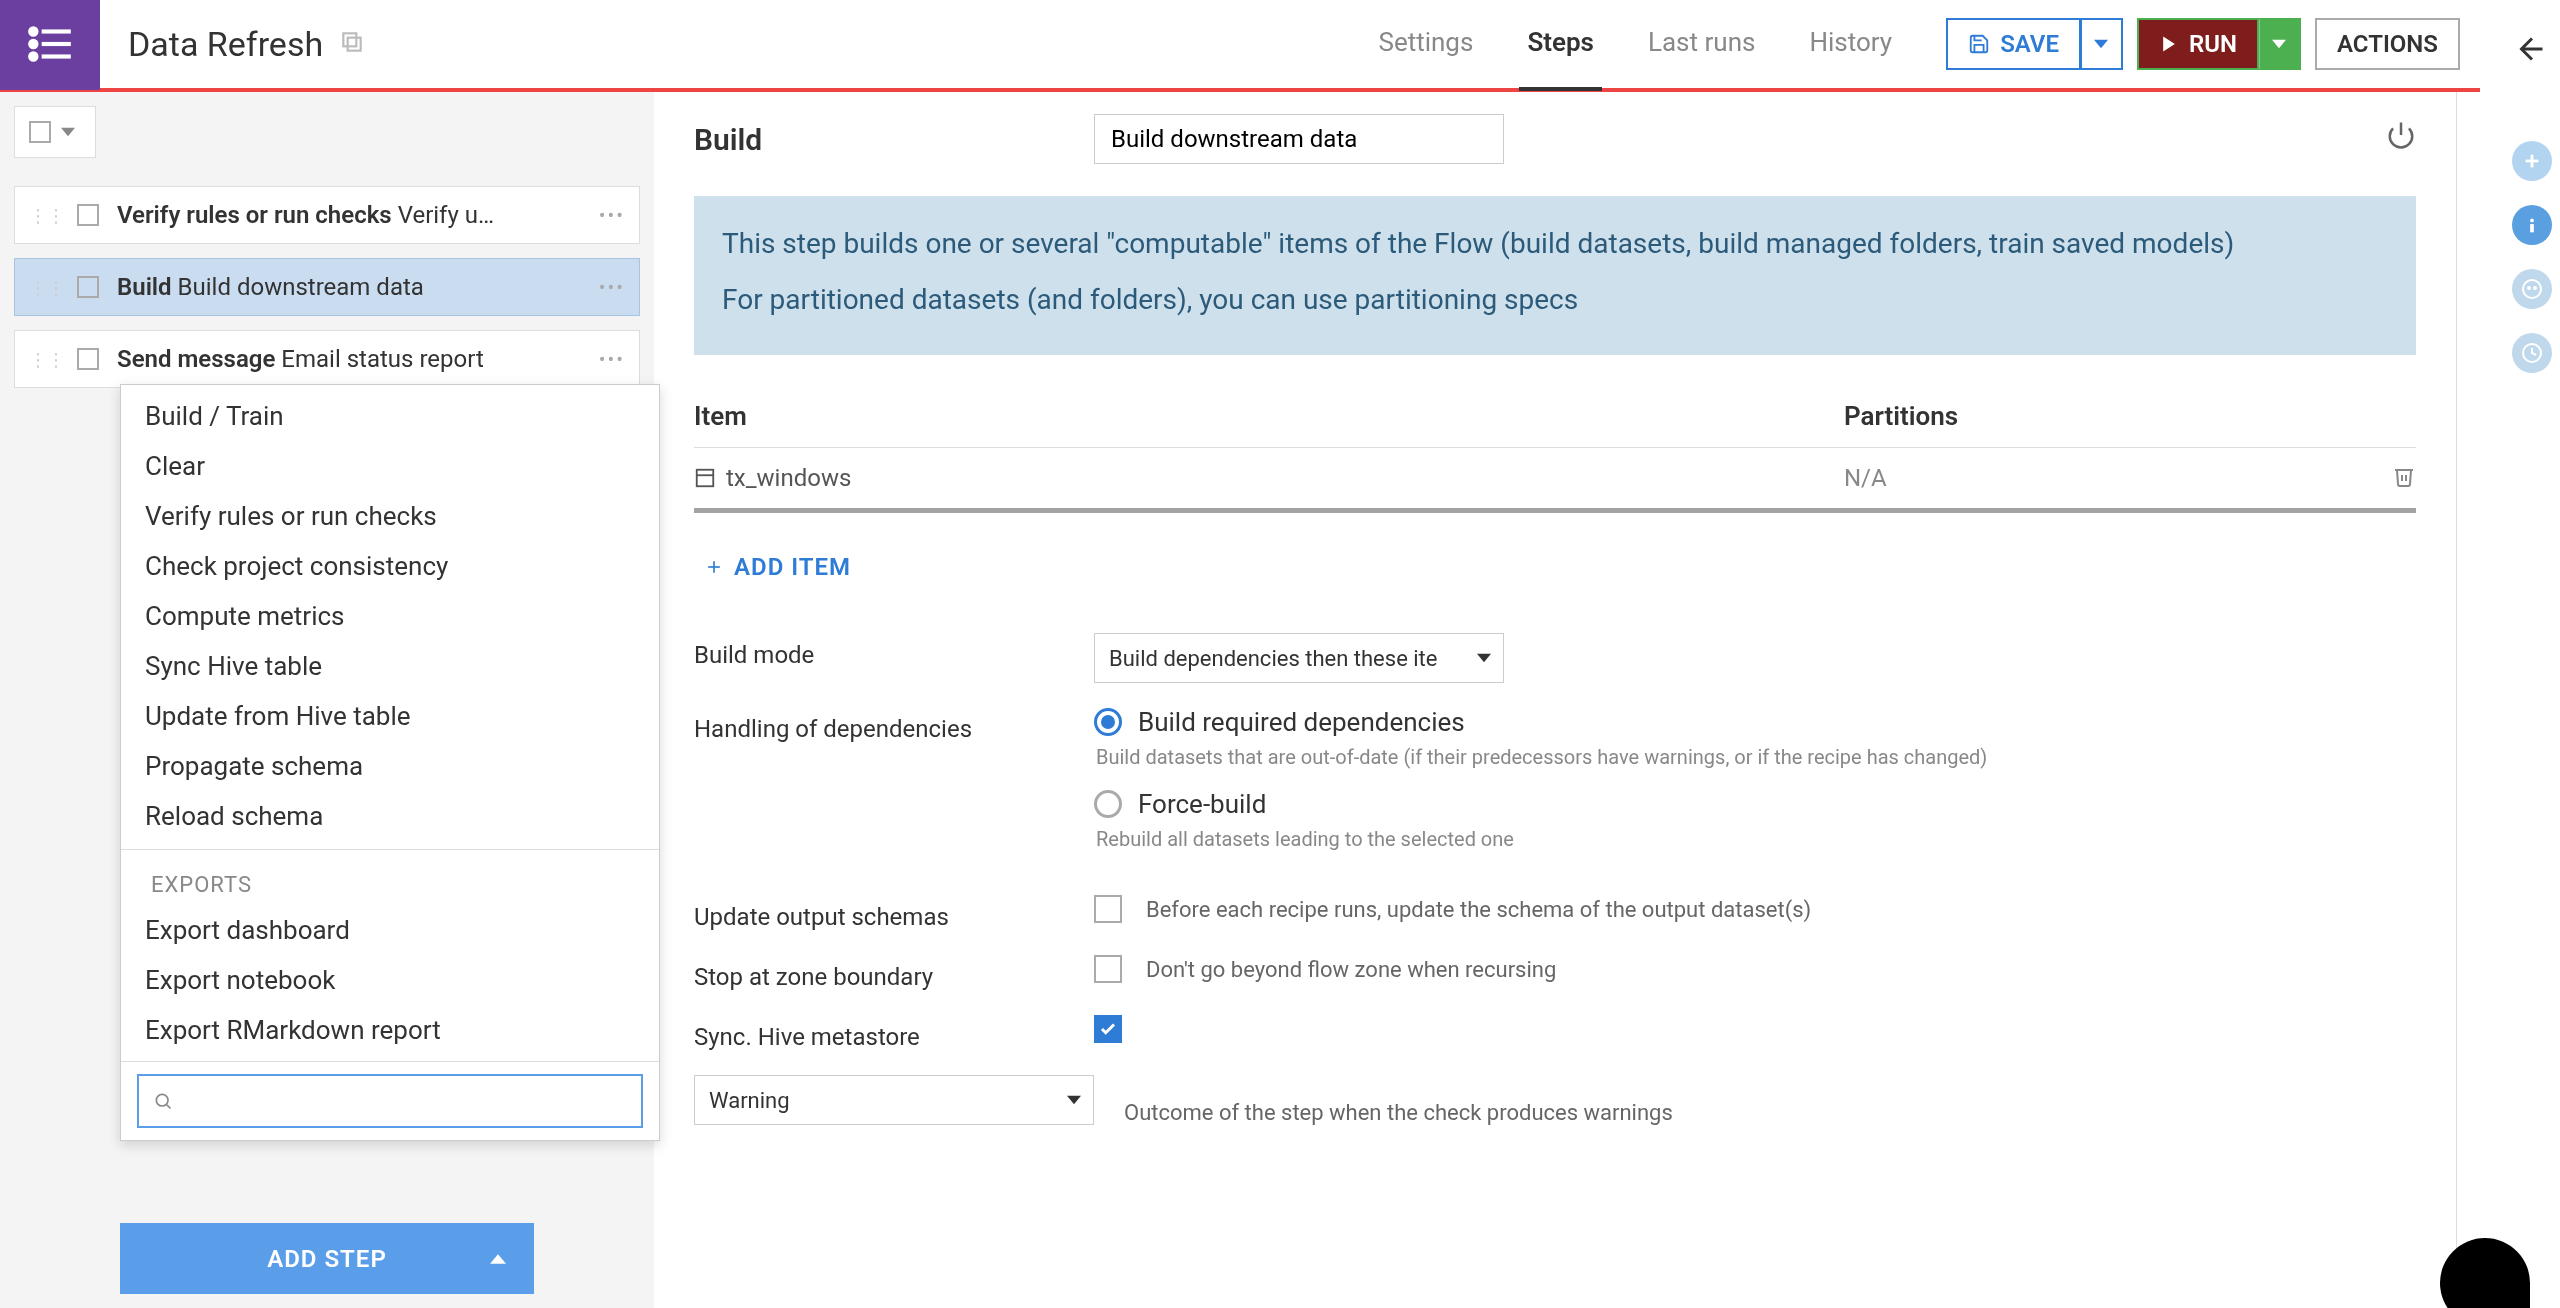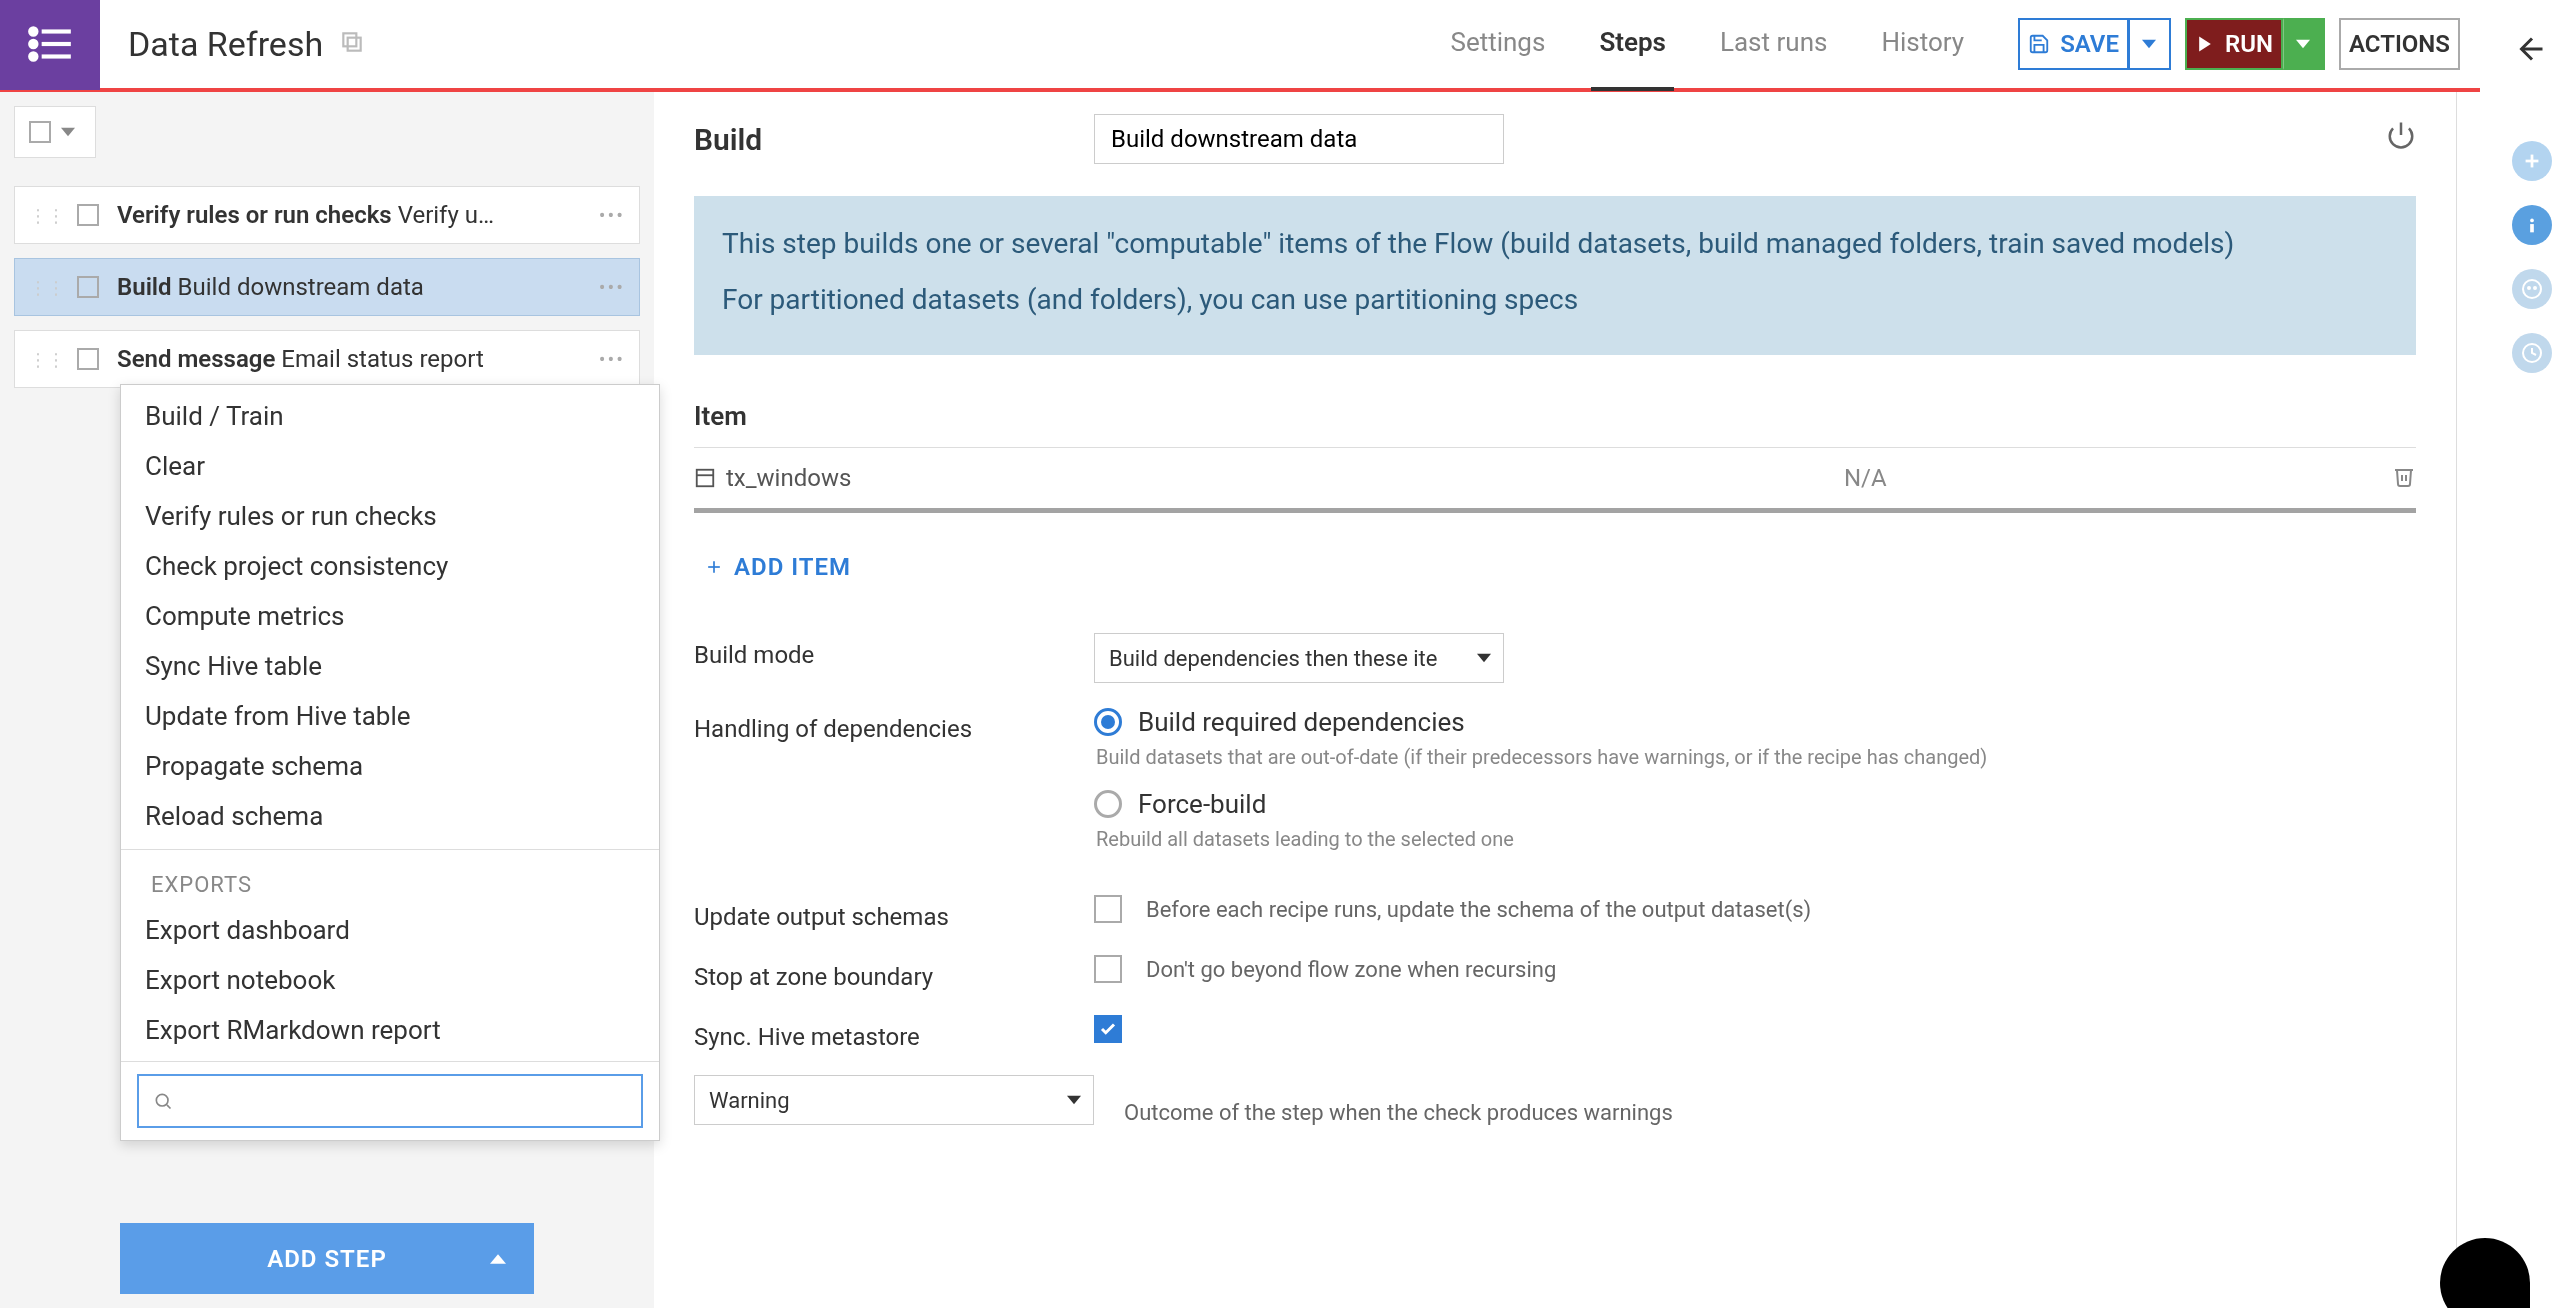--- a/index.html
+++ b/index.html
@@ -12,21 +12,21 @@
 .hamburger { width: 100px; height: 92px; background: #6b3fa0; display: flex; align-items: center; justify-content: center; }
 .hamburger svg { width: 50px; height: 50px; }
 .page-title { font-size: 34px; font-weight: 400; color: #333; margin-left: 28px; }
 .copy-icon { margin-left: 16px; color: #bbb; cursor: pointer; }
 .header-spacer { flex: 1; }
 .tabs { display: flex; gap: 38px; margin-right: 46px; }
 .tab { font-size: 26px; color: #888; padding: 30px 8px; cursor: pointer; border-bottom: 4px solid transparent; }
 .tab.active { color: #333; font-weight: 600; border-bottom-color: #333; }
 .header-buttons { display: flex; gap: 14px; align-items: center; margin-right: 20px; }
 .btn-group { display: flex; }
-.btn { height: 52px; display: flex; align-items: center; justify-content: center; padding: 0 8px; font-size: 24px; font-weight: 600; cursor: pointer; border: 2px solid; }
+.btn { height: 52px; display: flex; align-items: center; justify-content: center; padding: 0 20px; font-size: 24px; font-weight: 600; cursor: pointer; border: 2px solid; }
 .btn-save { color: #2e7cd6; border-color: #2e7cd6; background: #fff; }
 .btn-save svg { margin-right: 10px; }
 .btn-save-dd { color: #2e7cd6; border-color: #2e7cd6; background: #fff; border-left: 1px solid #2e7cd6; width: 42px; padding: 0; }
 .btn-run { color: #fff; background: #7f1d1d; border-color: #4caf50; }
 .btn-run svg { margin-right: 10px; }
 .btn-run-dd { color: #fff; background: #4caf50; border-color: #4caf50; border-left: 1px solid rgba(255,255,255,0.3); width: 42px; padding: 0; }
 .btn-actions { color: #333; border-color: #aaa; background: #fff; }
 
 
 .body { display: flex; flex: 1; overflow: hidden; }
@@ -246,20 +246,21 @@
         <input class="main-title-input" value="Build downstream data" style="">
       </div>
       <div class="info-box">
         <p>This step builds one or several "computable" items of the Flow (build datasets, build managed folders, train saved models)</p>
         <p>For partitioned datasets (and folders), you can use partitioning specs</p>
       </div>
 
       <div class="items-table">
         <div class="items-header">
           <div class="col-item">Item</div>
+          <div class="col-part">Partitions</div>
         </div>
         <div class="items-row">
           <div class="col-item">
             <svg width="22" height="22" viewBox="0 0 24 24" fill="none" stroke="currentColor" stroke-width="2">
                 <rect x="3" y="3" width="18" height="18"></rect>
                 <line x1="3" y1="9" x2="21" y2="9"></line>
               </svg>
             <span>tx_windows</span>
           </div>
           <div class="col-part">N/A</div>

